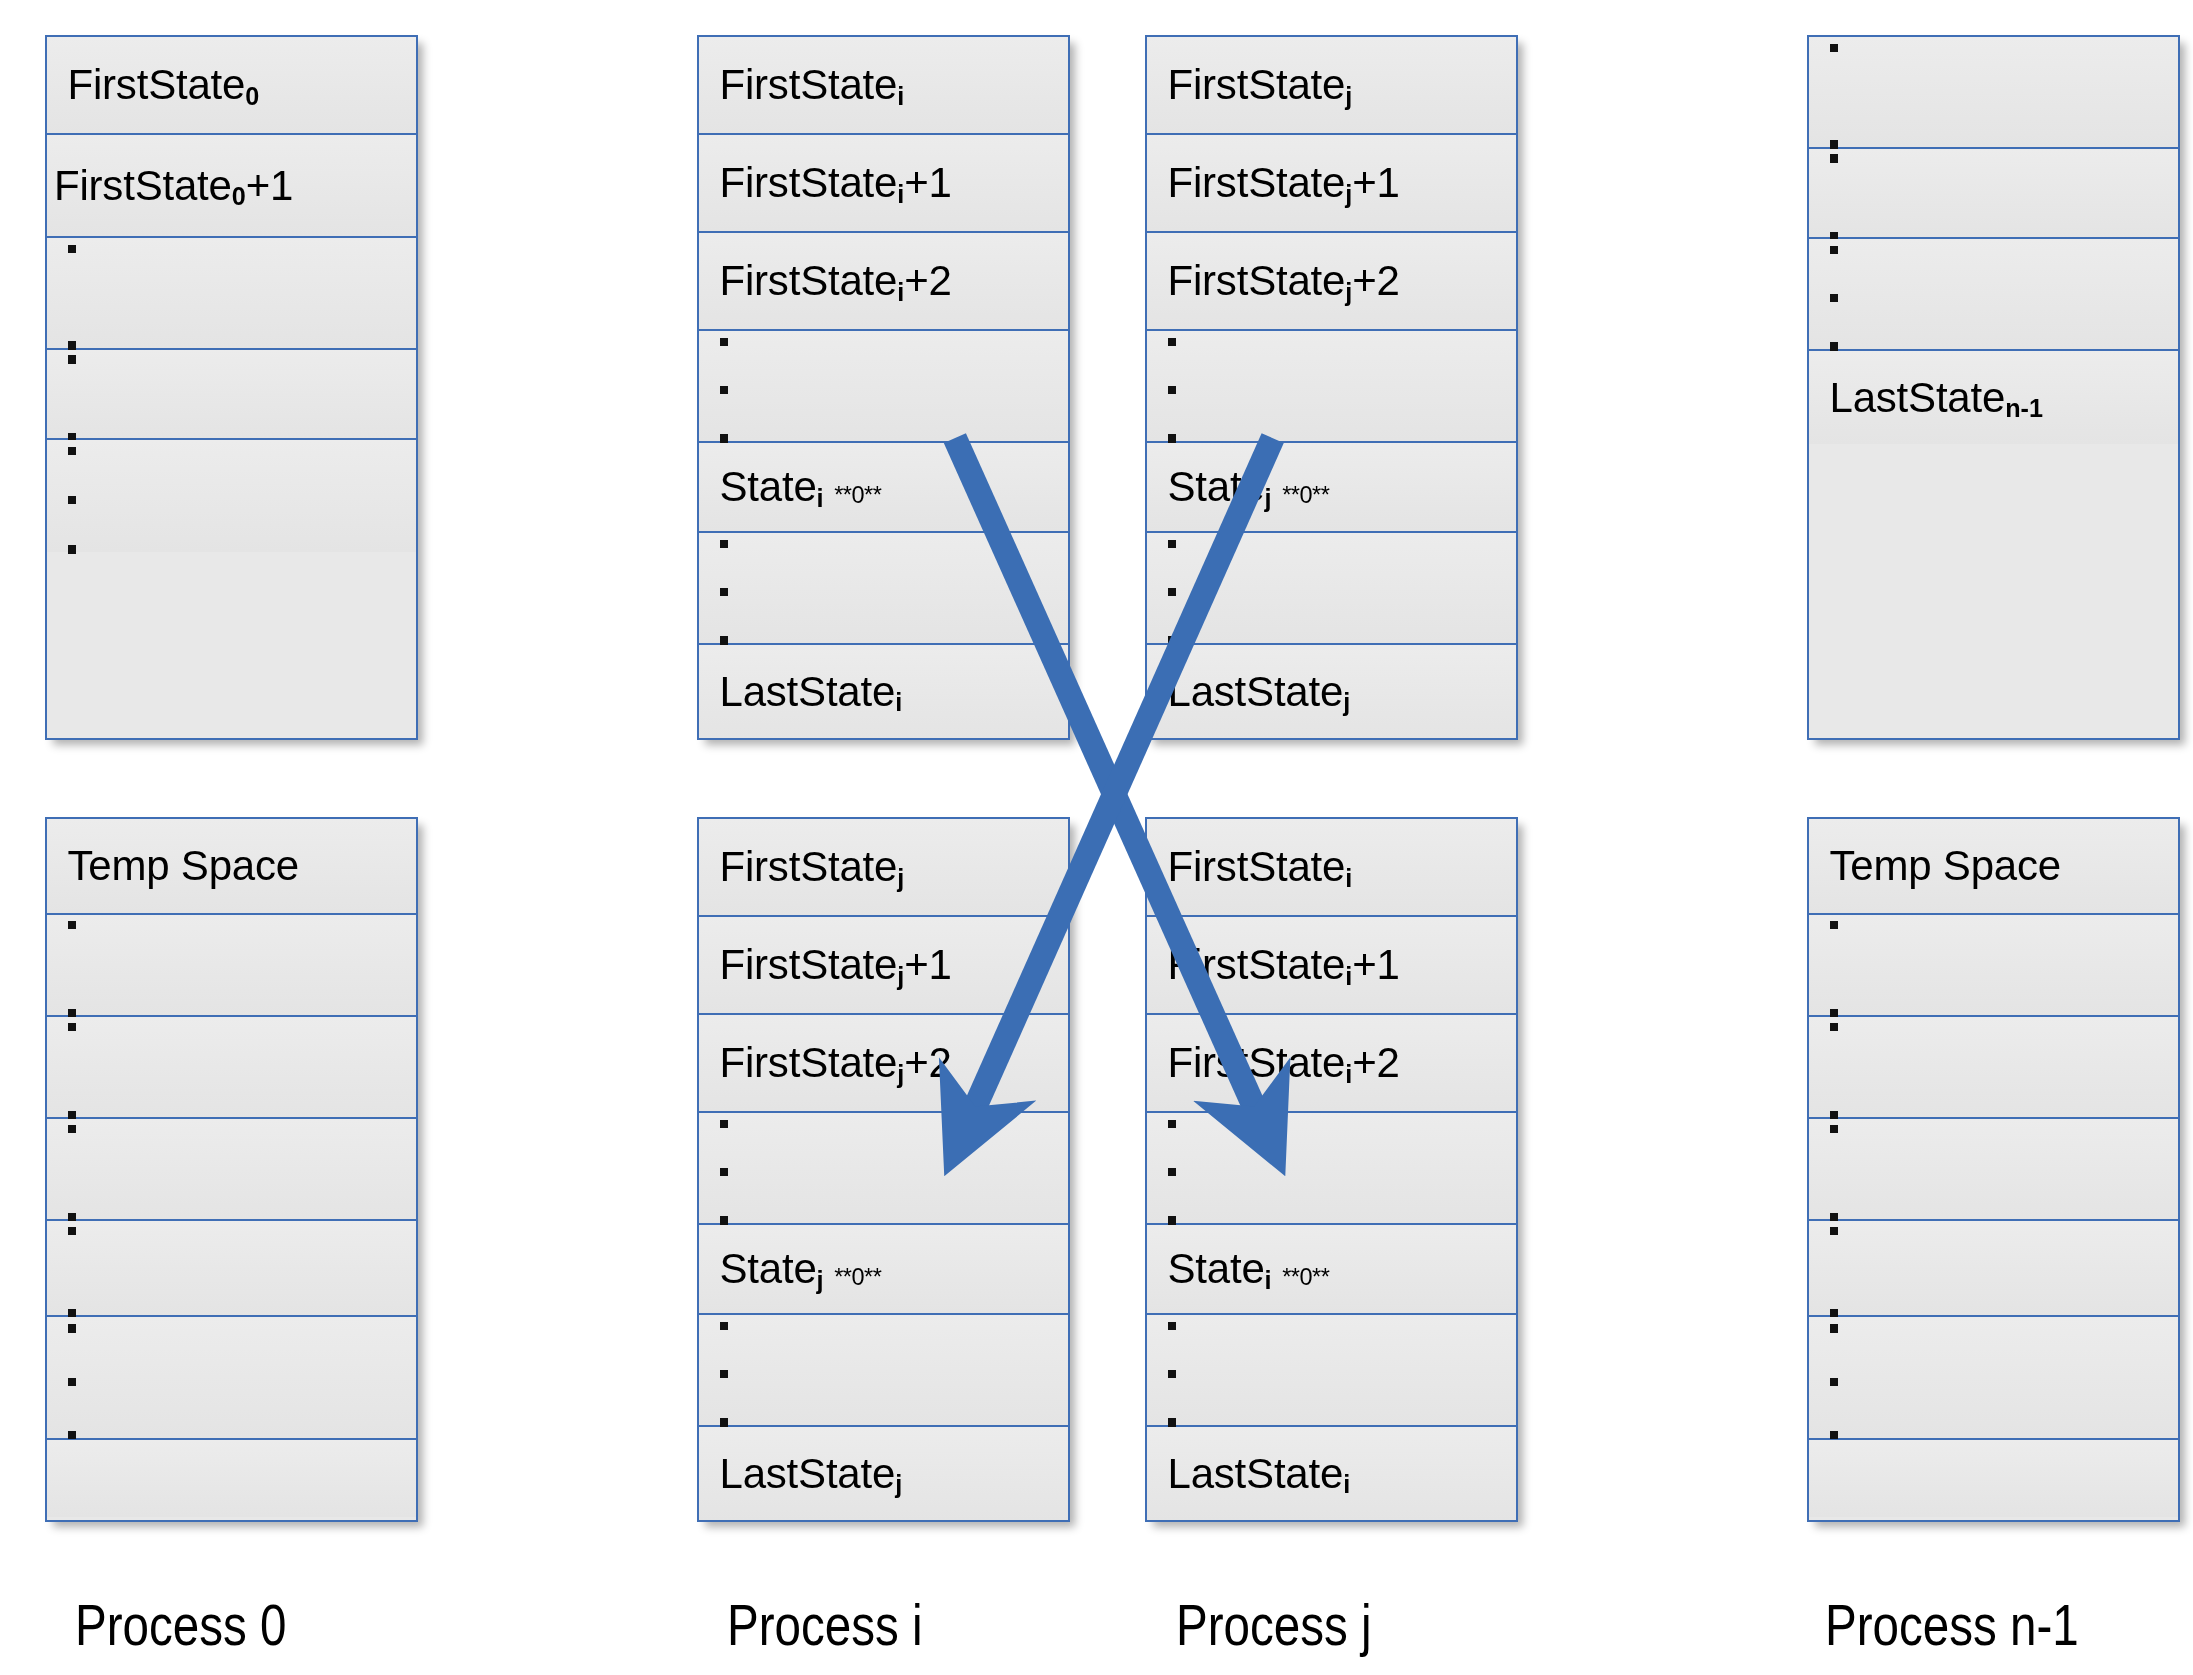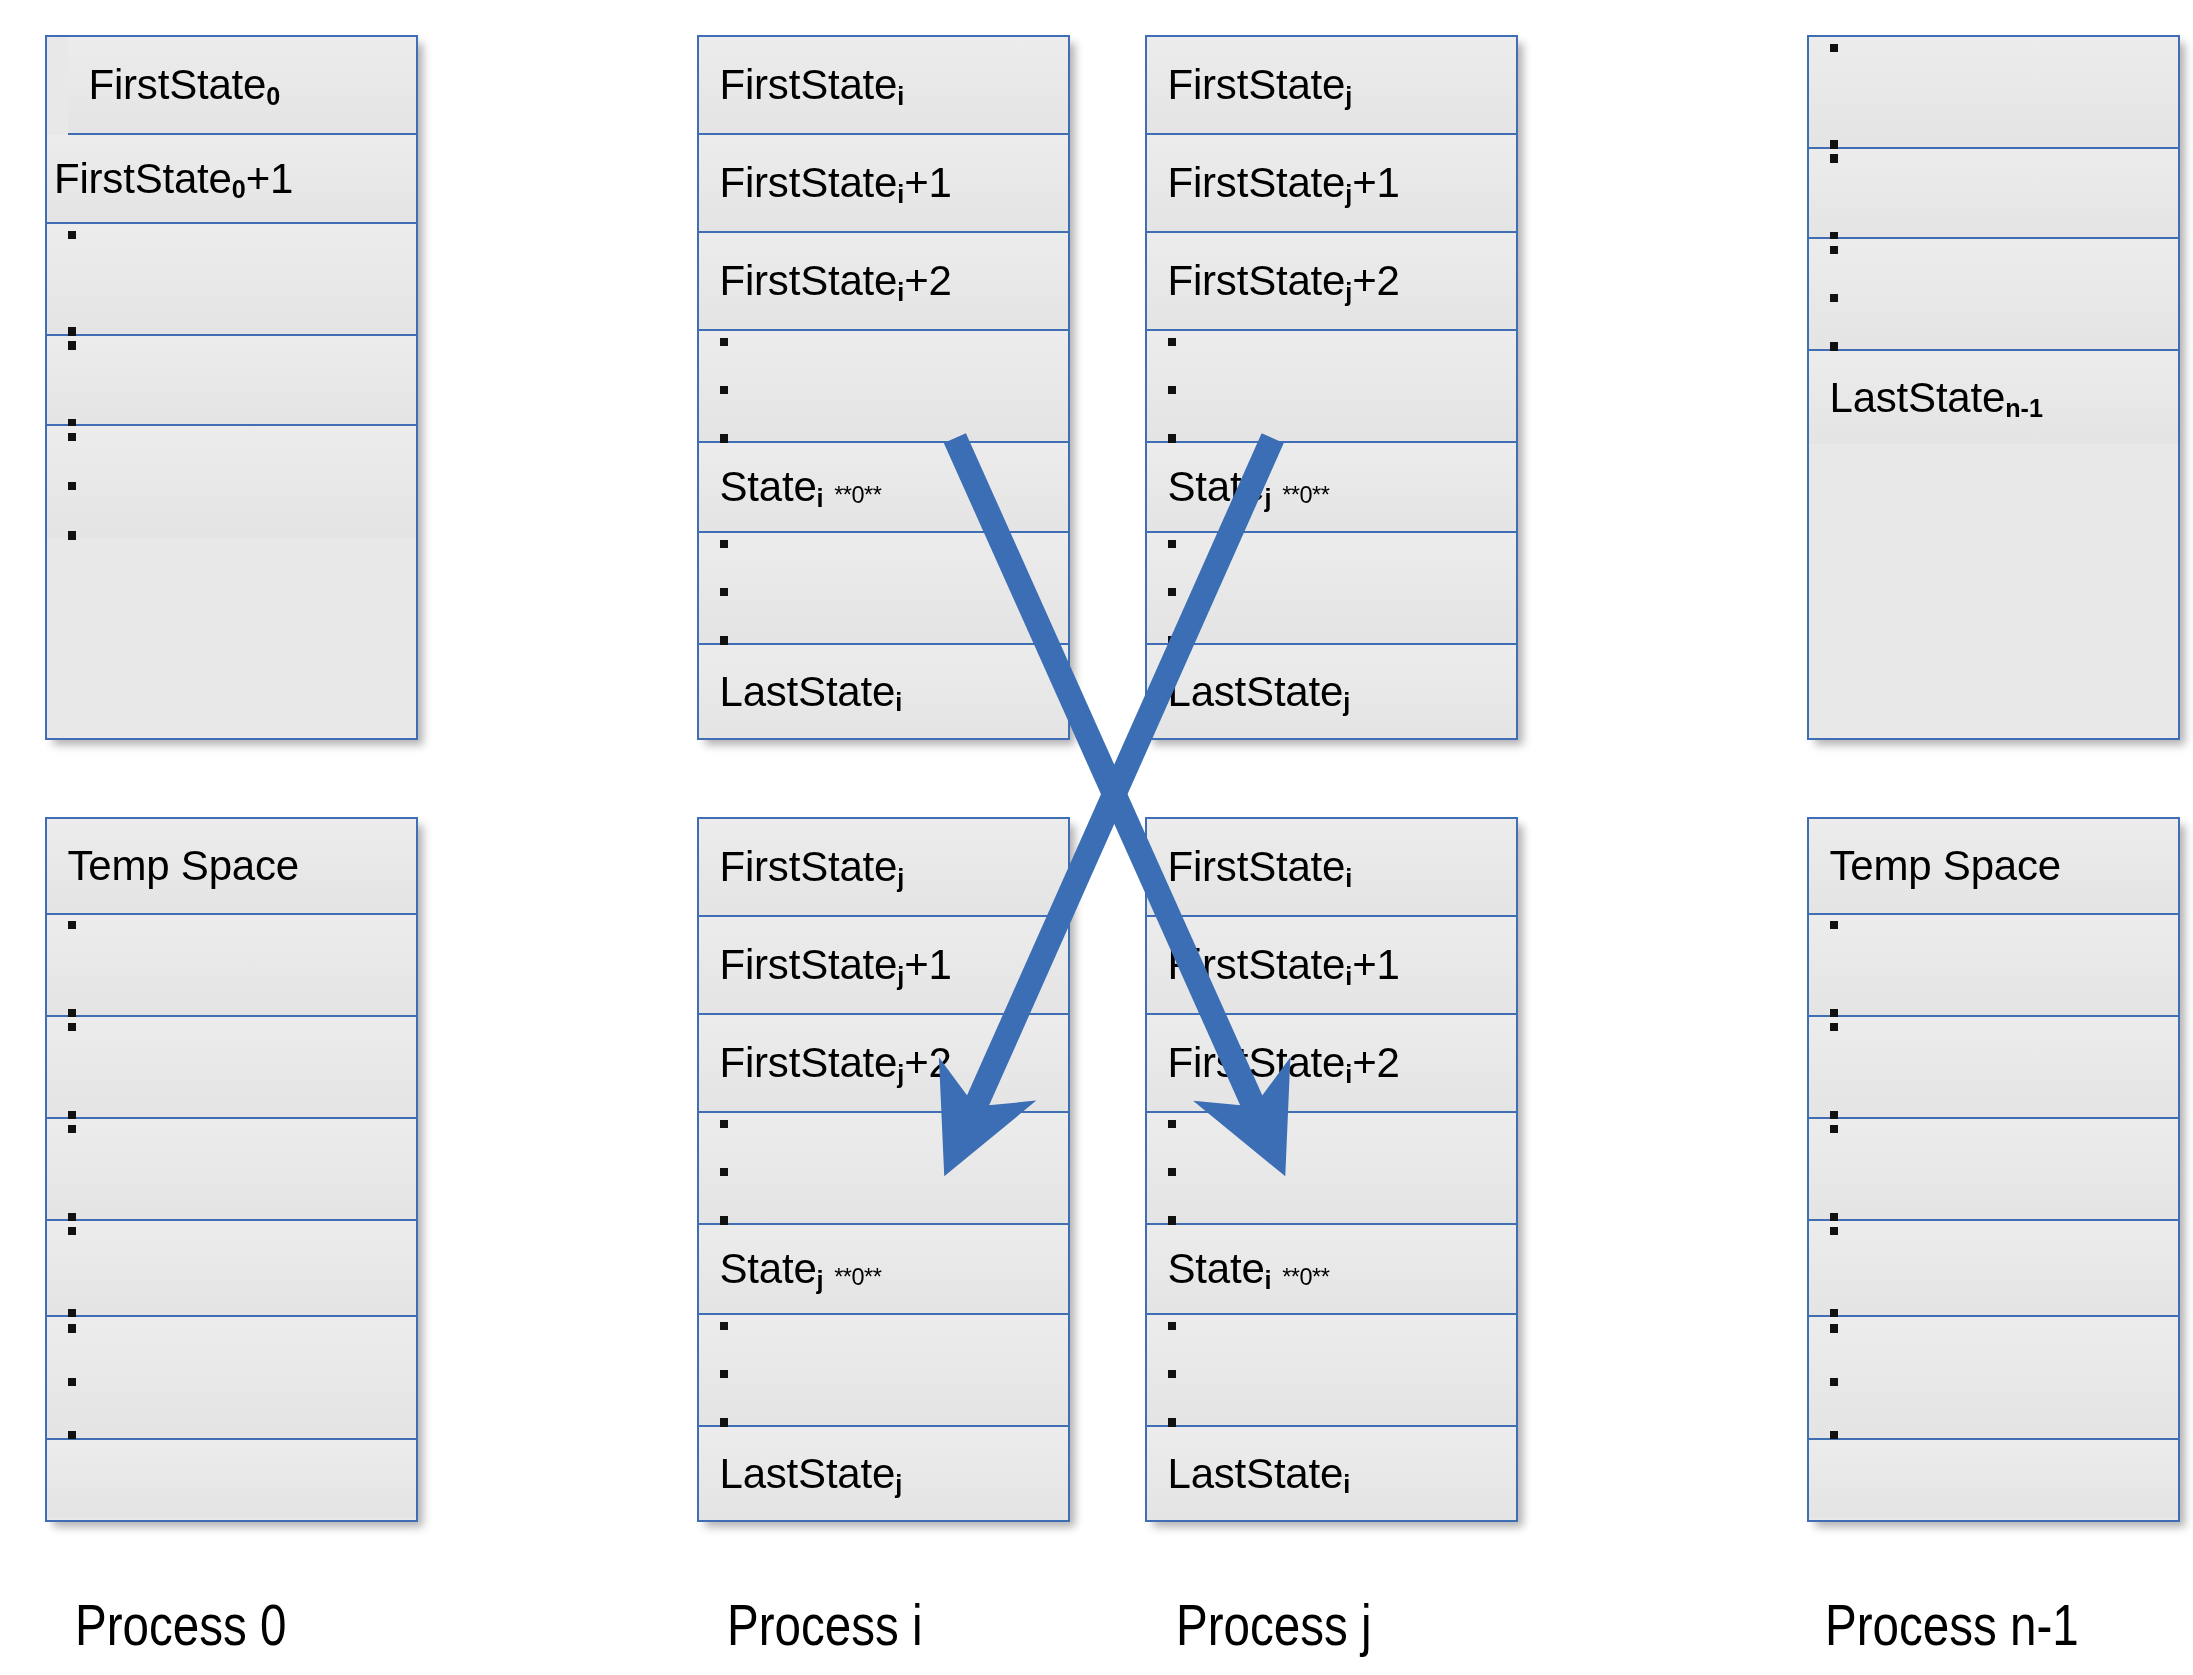--- a/index.html
+++ b/index.html
@@ -98,24 +98,24 @@
     transform-origin: left center;
   }
 </style>
 </head>
 <body>
 
 <div id="stage">
 
   <div id="boxes">
       <div class="mem-box" style="left: 45px; top: 35px; width: 373px; height: 705px;">
-        <div class="mem-row" style="height: 98px; margin-left: 21px;">
+        <div class="mem-row" style="height: 98px;">
           <span class="cell-label">FirstState<sub>0</sub></span>
         </div>
-        <div class="mem-row" style="height: 89px; padding-left: 7px;">
+        <div class="mem-row" style="height: 103px; padding-left: 7px;">
           <span class="cell-label">FirstState<sub>0</sub>+1</span>
         </div>
         <div class="mem-row" style="height: 112px;">
           <span class="dots">
             <i style="top:6%"></i>
             <i style="top:94%"></i>
           </span>
         </div>
         <div class="mem-row" style="height: 90px;">
           <span class="dots">

